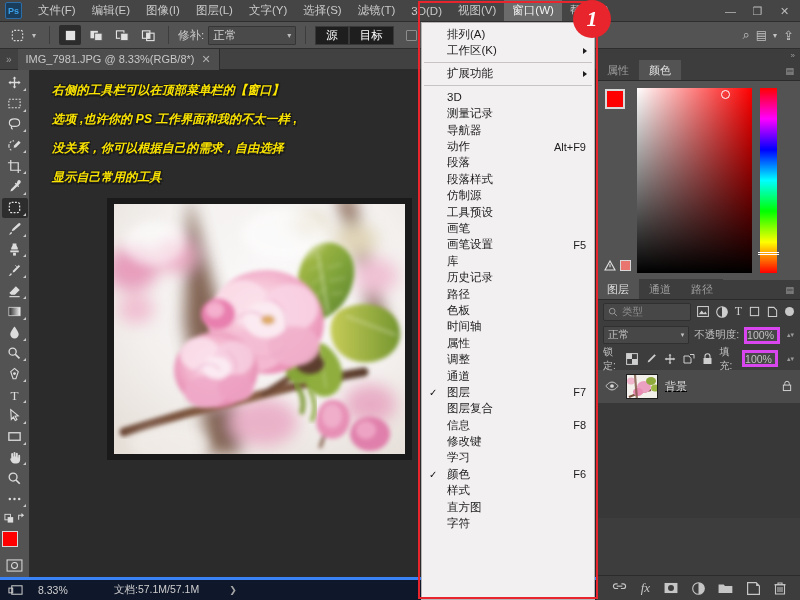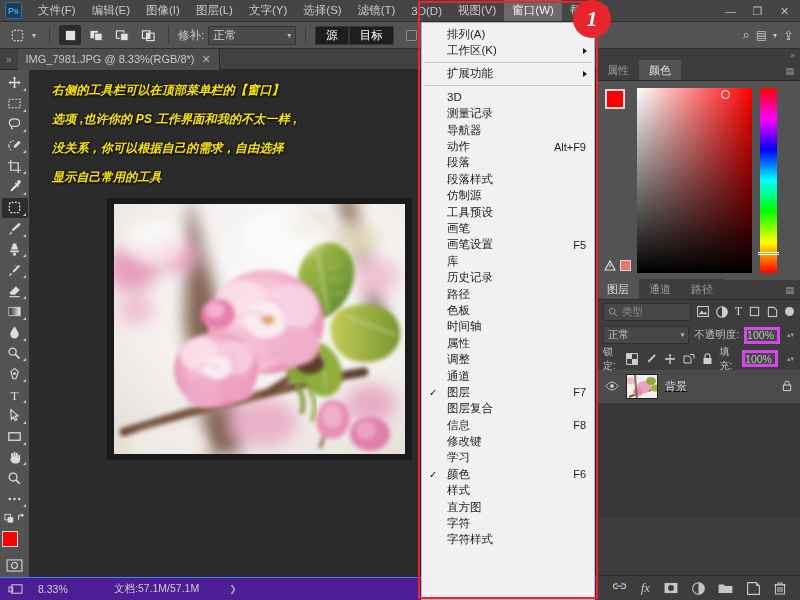--- a/index.html
+++ b/index.html
@@ -134,21 +134,21 @@
   }
   .photo-frame {
     position: absolute; left: 77px; top: 128px; width: 305px; height: 262px;
     background: #1a1a1a; padding: 6px 7px;
   }
   .photo { position: relative; width: 291px; height: 250px; overflow: hidden; background: #f4f2ef; }
 
   
   .statusbar {
     position: absolute; left: 0; top: 577px; width: 596px; height: 23px;
-    background: #4c1d95; border-top: 1px solid #3b82f6;
+    background: #0f172a; border-top: 3px solid #3b82f6;
     display: flex; align-items: center; gap: 0;
   }
   .sb-icon { width: 30px; display: flex; align-items: center; justify-content: center; }
   .sb-zoom { color: #cfcfcf; font-size: 10.5px; width: 72px; padding-left: 8px; }
   .sb-doc { color: #cfcfcf; font-size: 10.5px; margin-left: 12px; }
   .sb-caret { color: #a5a5a5; font-size: 9px; margin-left: 30px; }
 
   
   .rightpanel {
     position: absolute; left: 596px; top: 49px; width: 204px; height: 551px;
@@ -979,22 +979,19 @@
         </div>
         <div class="dd-item">
           <span>样式</span>
         </div>
         <div class="dd-item">
           <span>直方图</span>
         </div>
         <div class="dd-item">
           <span>字符</span>
         </div>
-        <div class="dd-item">
-          <span>字符样式</span>
-        </div>
       </div>
   </div>
 
   <div class="redbox"></div>
   <div class="badge">1</div>
 
 </div>
 
 </body></html>

